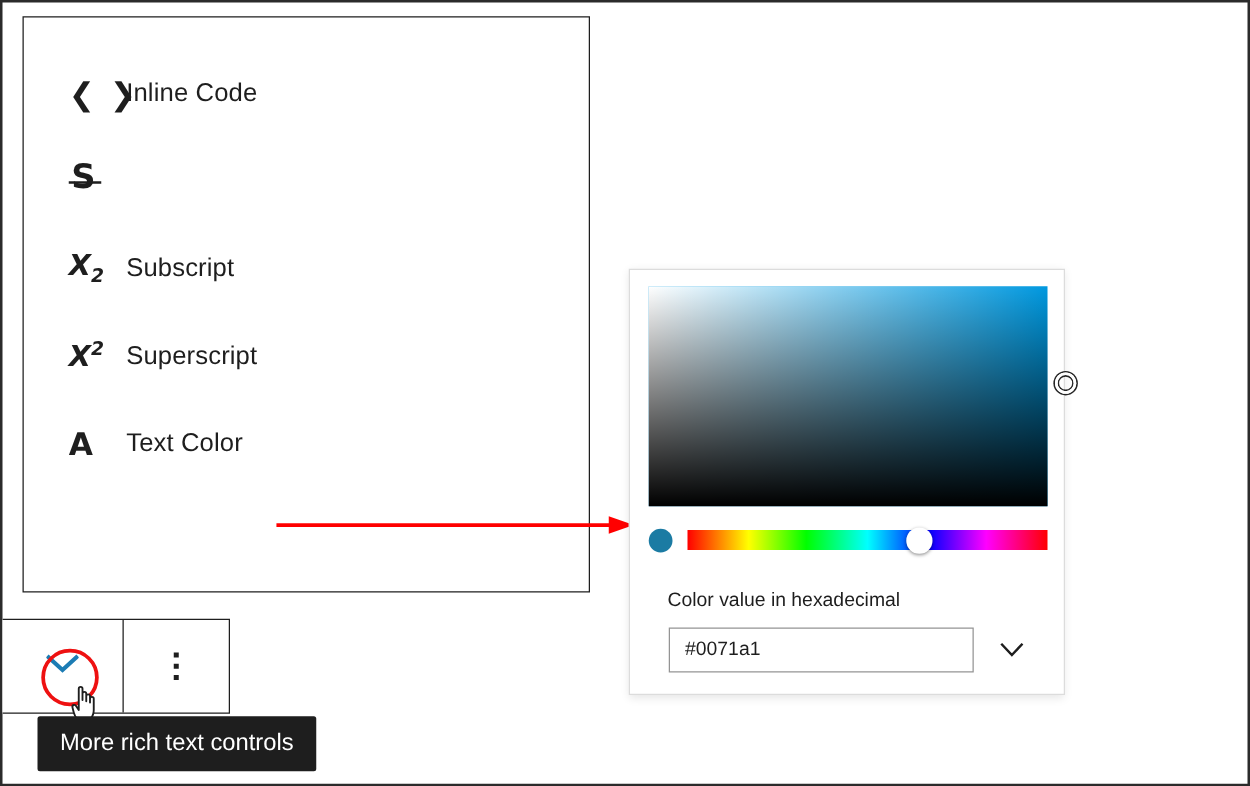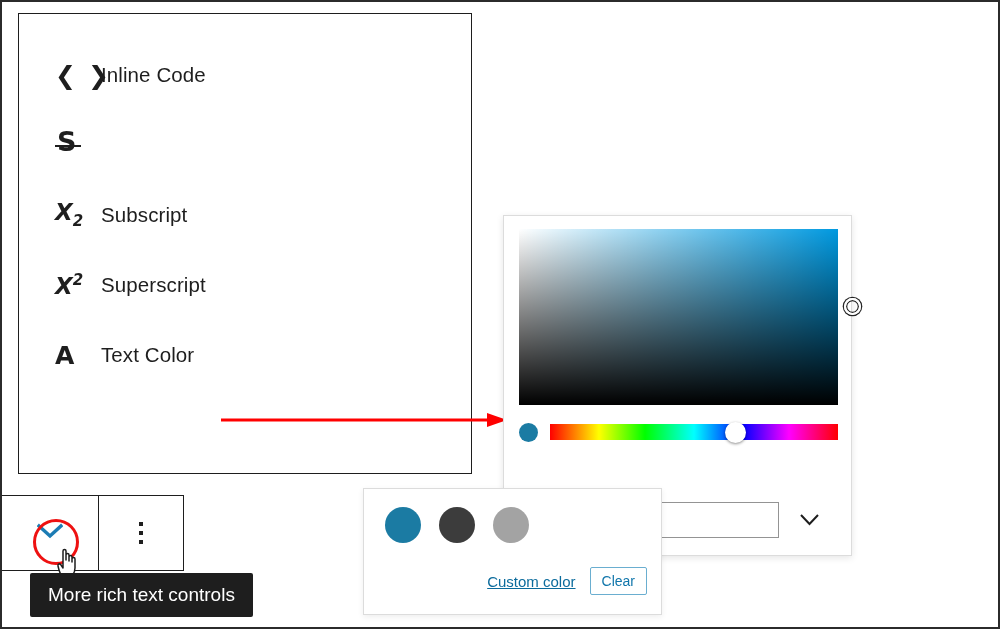--- a/index.html
+++ b/index.html
@@ -417,43 +417,33 @@
       <span class="sat-handle" style="left: calc(100% + 6px); top: calc(44% - 8px);"></span>
     </div>
 
     <div class="hue-row">
       <span class="hue-dot" style="background: rgb(27, 123, 163);"></span>
       <span class="hue-track">
         <span class="hue-handle" style="left: 64.5%;"></span>
       </span>
     </div>
 
+    <div class="hex-label">Color value in hexadecimal</div>
 
     <div class="hex-row">
       <input class="hex-input" type="text" value="#0071a1" style="">
       <span class="hex-chevron">
         <svg width="19" height="12" viewBox="0 0 19 12">
             <polyline points="1,1 9.5,10 18,1" fill="none" stroke="#1e1e1e" stroke-width="2"></polyline>
           </svg>
       </span>
     </div>
 
   </div>
 
-  <div class="swatch-panel">
-    <div class="swatch-row">
-      <span class="swatch" style="background: rgb(27, 123, 163);"></span>
-      <span class="swatch" style="background: rgb(60, 60, 60);"></span>
-      <span class="swatch" style="background: rgb(163, 163, 163);"></span>
-    </div>
-    <div class="swatch-actions">
-      <span class="custom-color-link">Custom color</span>
-      <button class="clear-button">Clear</button>
-    </div>
-  </div>
 
   <div class="toolbar">
     <div class="tb-btn">
       <span class="chevron-blue">
         <svg width="26" height="16" viewBox="0 0 26 16">
             <polyline points="2,3 13,13 24,3" fill="none" stroke="#1c7cb4" stroke-width="3.4" stroke-linecap="square"></polyline>
           </svg>
       </span>
     </div>
     <div class="tb-btn">

